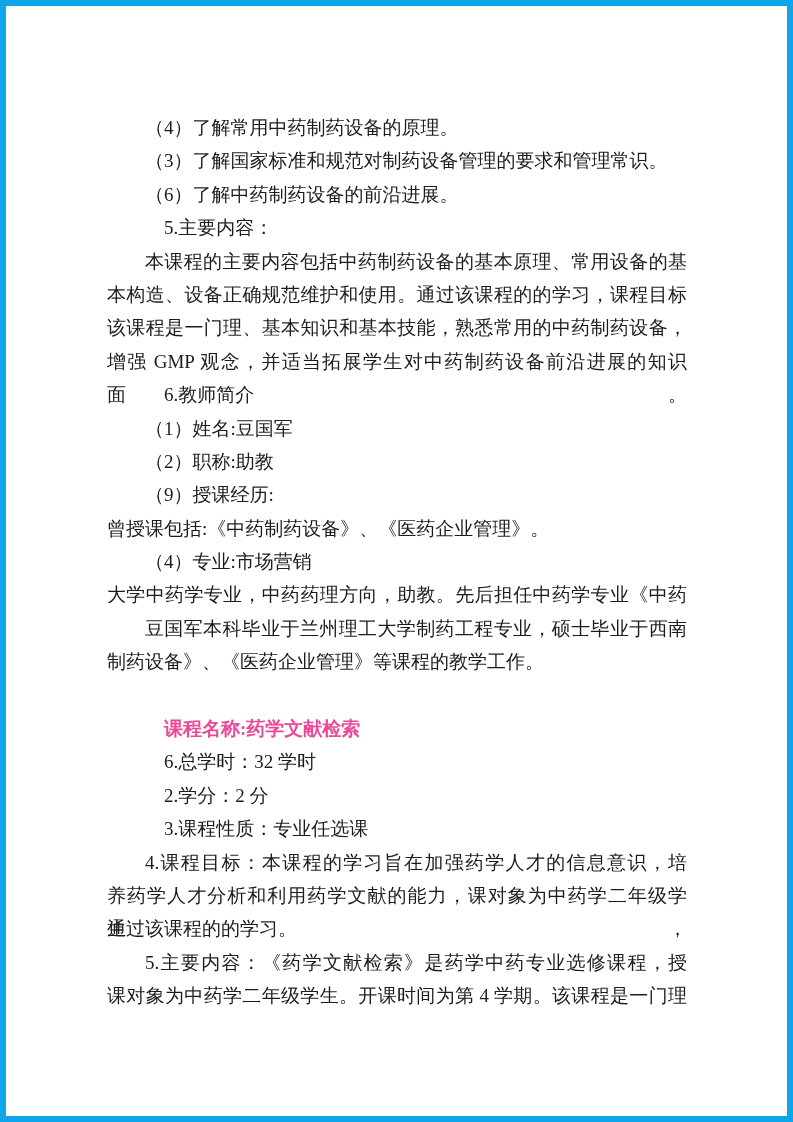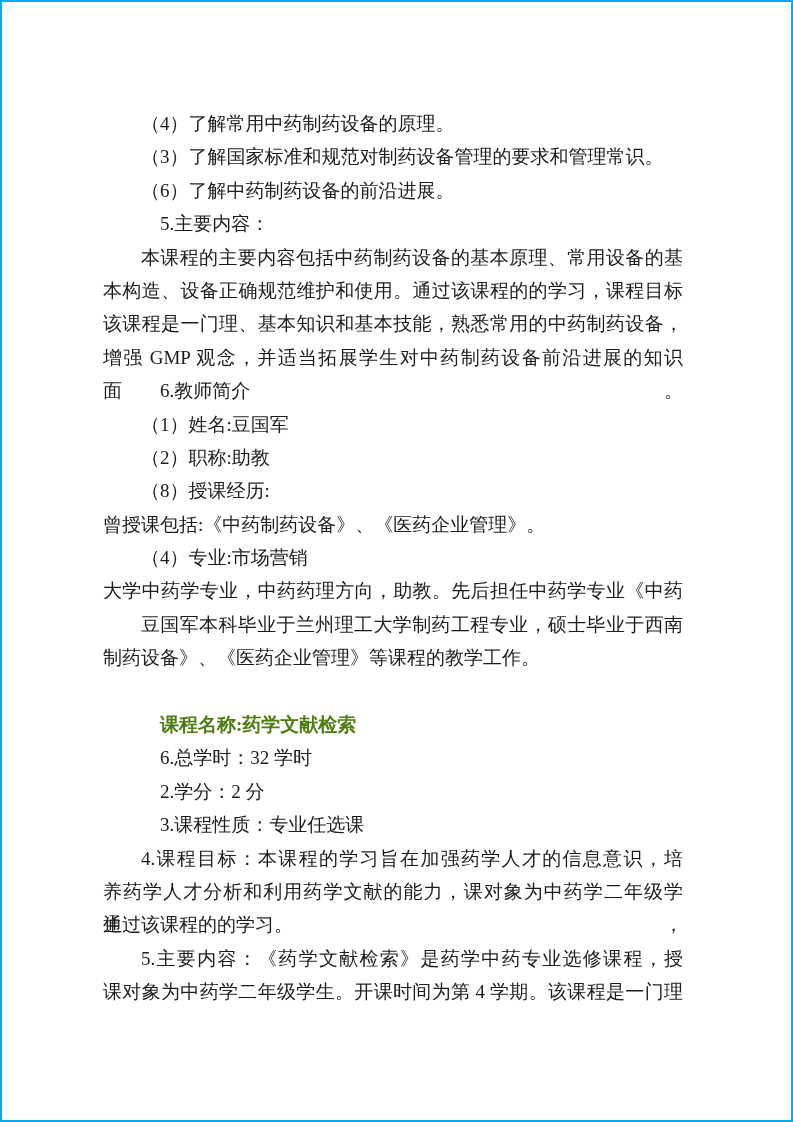--- a/index.html
+++ b/index.html
@@ -5,21 +5,21 @@
   html, body {
     margin: 0;
     padding: 0;
     background: #ffffff;
   }
   .page {
     position: relative;
     width: 793px;
     height: 1122px;
     background: #ffffff;
-    border: 2px solid #0ea5e9;
+    border: 6px solid #0ea5e9;
     box-sizing: border-box;
     overflow: hidden;
     font-family: "Liberation Serif", "DejaVu Serif", serif;
   }
   .text-block {
     position: absolute;
     left: 101px;
     top: 105px;
     width: 580px;
   }
@@ -38,21 +38,21 @@
     text-align-last: justify;
   }
   
   .ind2 { padding-left: 38px; }
   
   .num  { padding-left: 57px; }
   
   .numb { padding-left: 38px; }
   .heading {
     font-weight: 700;
-    color: #4d7c0f;
+    color: #ec4899;
     padding-left: 57px;
   }
   .blank { height: 33.4px; }
 </style>
 </head>
 <body>
 
 <div class="page">
   <div class="text-block">
 
@@ -63,21 +63,21 @@
     <div class="ln num">5.主要内容：</div>
 
     <div class="ln ind2 fill">本课程的主要内容包括中药制药设备的基本原理、常用设备的基</div>
     <div class="ln fill">本构造、设备正确规范维护和使用。通过该课程的的学习，课程目标</div>
     <div class="ln fill">该课程是一门理、基本知识和基本技能，熟悉常用的中药制药设备，</div>
     <div class="ln fill">增强 GMP 观念，并适当拓展学生对中药制药设备前沿进展的知识面。</div>
 
     <div class="ln num">6.教师简介</div>
     <div class="ln ind2">（1）姓名:豆国军</div>
     <div class="ln ind2">（2）职称:助教</div>
-    <div class="ln ind2">（8）授课经历:</div>
+    <div class="ln ind2">（9）授课经历:</div>
     <div class="ln">曾授课包括:《中药制药设备》、《医药企业管理》。</div>
     <div class="ln ind2">（4）专业:市场营销</div>
 
     <div class="ln fill">大学中药学专业，中药药理方向，助教。先后担任中药学专业《中药</div>
     <div class="ln ind2 fill">豆国军本科毕业于兰州理工大学制药工程专业，硕士毕业于西南</div>
     <div class="ln">制药设备》、《医药企业管理》等课程的教学工作。</div>
 
     <div class="ln blank"></div>
 
     <div class="ln heading">课程名称:药学文献检索</div>

